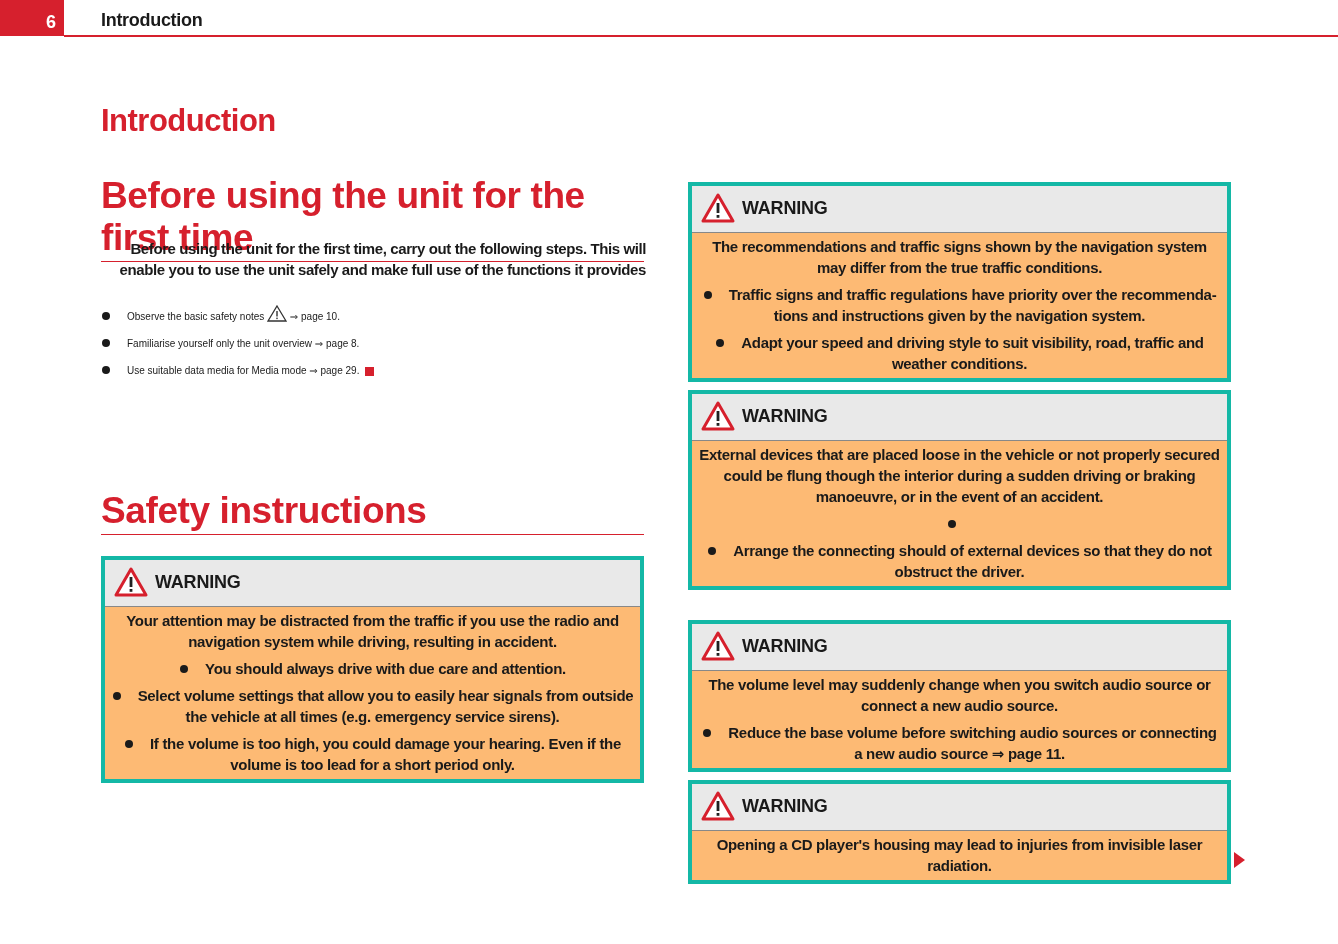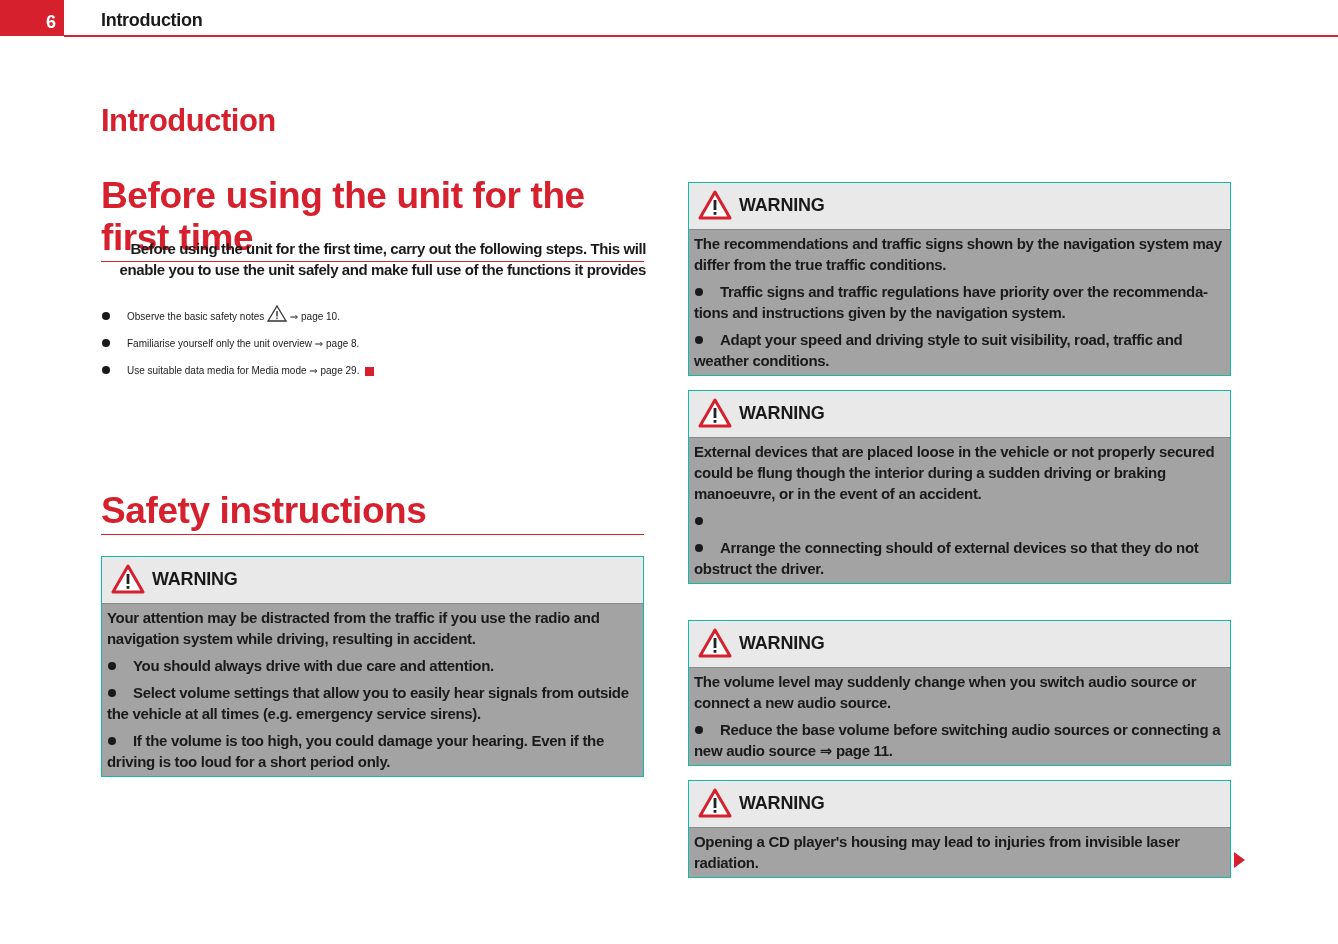--- a/index.html
+++ b/index.html
@@ -14,25 +14,25 @@
   .chapter { position:absolute; left:101px; top:103px; font-size:31px; font-weight:bold; color:#d6202d; letter-spacing:-0.5px; }
   .section-title { position:absolute; left:101px; width:543px; font-size:37px; font-weight:bold; color:#d6202d;
                    letter-spacing:-0.4px; border-bottom:1px solid #d6202d; padding-bottom:2px; }
   .intro { position:absolute; left:101px; top:238px; width:545px; font-size:15px; font-weight:bold; line-height:21px; letter-spacing:-0.4px;text-align:right; }
   .steps { position:absolute; left:101px; top:305px; width:545px; font-size:10px; line-height:22px; }
   .step { margin-bottom:5px; }
   .bullet { display:inline-block; width:8px; height:8px; border-radius:50%; background:#1a1a1a; margin:0 17px 2px 1px; vertical-align:middle; }
   .end-mark { display:inline-block; width:9px; height:9px; background:#d6202d; margin-left:6px; vertical-align:middle; }
   .inline-warn { display:inline-block; vertical-align:-2px; }
 
-  .warn { position:absolute; border:1px solid #14b8a6; background:#a3a3a3; box-sizing:border-box; }
+  .warn { position:absolute; border:4px solid #14b8a6; background:#fdba74; box-sizing:border-box; }
   .warn-head { background:#e9e9e9; border-bottom:1px solid #888; height:46px; position:relative; }
   .warn-icon { position:absolute; left:8px; top:6px; width:36px; height:32px; }
   .warn-label { position:absolute; left:50px; top:12px; font-weight:bold; font-size:18px; letter-spacing:-0.2px; }
-  .warn-body { padding:3px 5px 4px 5px; font-weight:bold; font-size:15px; line-height:21px; letter-spacing:-0.3px; }
+  .warn-body { padding:3px 5px 4px 5px; font-weight:bold; font-size:15px; line-height:21px; letter-spacing:-0.3px;text-align:center; }
   .warn-body p { margin:0 0 6px 0; }
   .warn-body p:last-child { margin-bottom:0; }
   .next-arrow { position:absolute; left:1234px; top:852px; width:0; height:0;
                 border-top:8px solid transparent; border-bottom:8px solid transparent; border-left:11px solid #d6202d; }
 </style>
 </head>
 <body>
 
 <div class="hdr-box"></div>
 <div class="hdr-num">6</div>
@@ -72,21 +72,21 @@
         <path d="M18 3 L33 29 L3 29 Z" fill="#fff" stroke="#d6202d" stroke-width="3" stroke-linejoin="round"></path>
         <rect x="16.6" y="11" width="2.8" height="10" fill="#222"></rect>
         <rect x="16.6" y="23" width="2.8" height="2.8" fill="#222"></rect>
       </svg>
       <span class="warn-label">WARNING</span>
     </div>
     <div class="warn-body">
       <p>Your attention may be distracted from the traffic if you use the radio and navigation system while driving, resulting in accident.</p>
       <p><span class="bullet"></span><span>You should always drive with due care and attention.</span></p>
       <p><span class="bullet"></span><span>Select volume settings that allow you to easily hear signals from outside the vehicle at all times (e.g. emergency service sirens).</span></p>
-      <p><span class="bullet"></span><span>If the volume is too high, you could damage your hearing. Even if the driving is too loud for a short period only.</span></p>
+      <p><span class="bullet"></span><span>If the volume is too high, you could damage your hearing. Even if the volume is too lead for a short period only.</span></p>
     </div>
   </div>
 <div class="warn" style="left:688px; top:182px; width:543px;">
     <div class="warn-head">
       <svg class="warn-icon" viewBox="0 0 36 32">
         <path d="M18 3 L33 29 L3 29 Z" fill="#fff" stroke="#d6202d" stroke-width="3" stroke-linejoin="round"></path>
         <rect x="16.6" y="11" width="2.8" height="10" fill="#222"></rect>
         <rect x="16.6" y="23" width="2.8" height="2.8" fill="#222"></rect>
       </svg>
       <span class="warn-label">WARNING</span>

